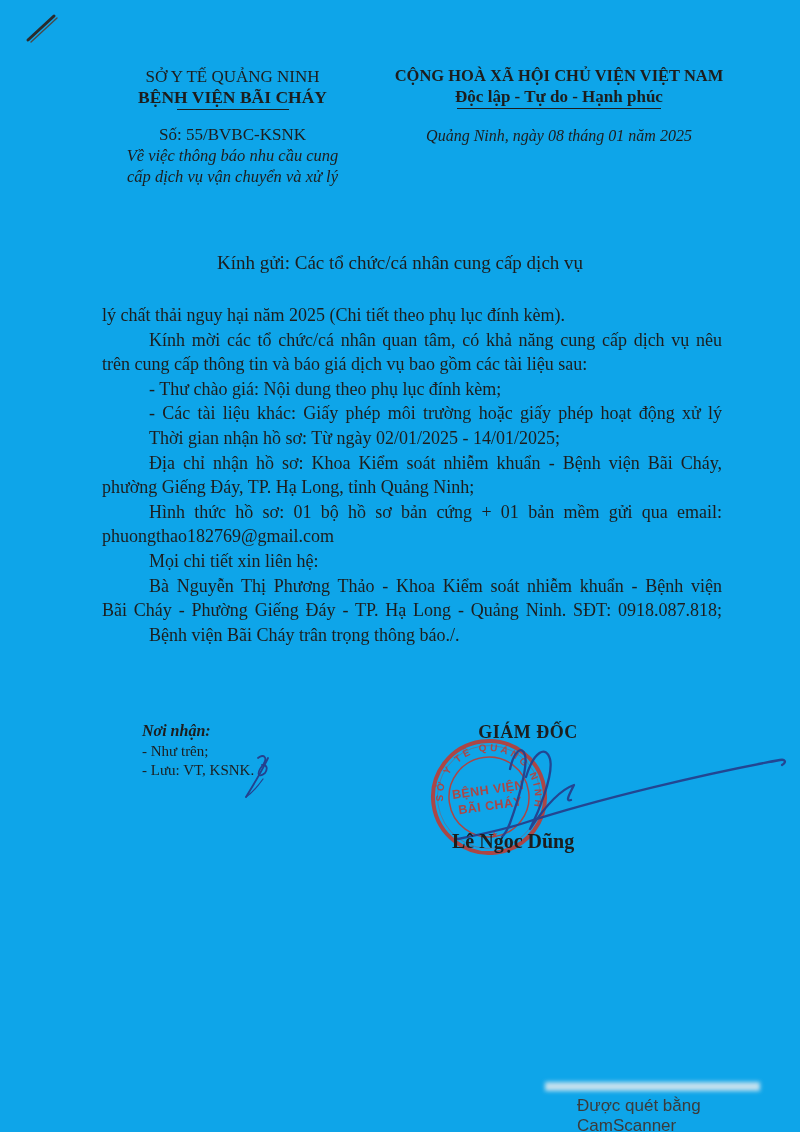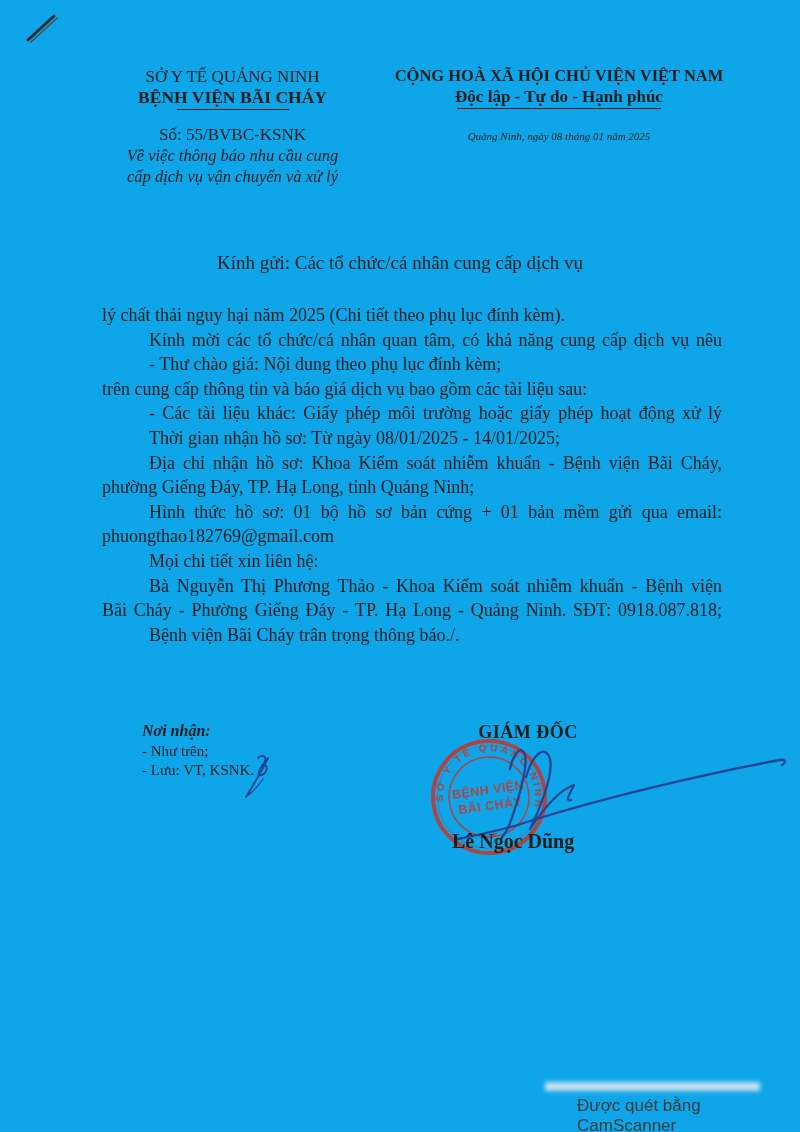--- a/index.html
+++ b/index.html
@@ -21,21 +21,21 @@
   .hdr-right{left:375px;top:66px;width:368px;}
   .dept{font-size:17px;line-height:21px;white-space:nowrap;}
   .hosp{font-size:17.5px;line-height:21px;font-weight:bold;white-space:nowrap;}
   .rule{height:0;border-top:1.6px solid #1d1d1d;margin-top:1px;}
   .rule-left{width:112px;}
   .rule-right{width:204px;}
   .docnum{font-size:17px;line-height:20px;margin-top:15px;white-space:nowrap;}
   .subject{font-size:16.5px;line-height:19.5px;font-style:italic;white-space:nowrap;margin-top:1px;}
   .nat{font-size:16.5px;line-height:20px;font-weight:bold;white-space:nowrap;}
   .motto{font-size:17px;line-height:21px;font-weight:bold;white-space:nowrap;}
-  .pdate{font-size:11px;line-height:20px;font-style:italic;margin-top:17px;white-space:nowrap;}
+  .pdate{font-size:16px;line-height:20px;font-style:italic;margin-top:17px;white-space:nowrap;}
 
   
   .salut{left:0;top:251px;width:800px;text-align:center;font-size:19px;line-height:24px;}
   .bodytext{left:102px;top:303px;width:620px;}
   .bl{font-size:18px;line-height:24.6px;min-height:24.6px;text-align:left;}
   .ind{text-indent:47px;}
   .jf{text-align:justify;text-align-last:justify;}
 
   
   .recip-label{left:142px;top:721px;font-size:16px;line-height:20px;font-weight:bold;font-style:italic;}
@@ -71,24 +71,24 @@
     <div class="motto">Độc lập - Tự do - Hạnh phúc</div>
     <div class="rule rule-right"></div>
     <div class="pdate">Quảng Ninh, ngày 08 tháng 01 năm 2025</div>
   </div>
 
   <div class="abs salut">Kính gửi: Các tổ chức/cá nhân cung cấp dịch vụ</div>
 
   <div class="abs bodytext">
     <div class="bl">lý chất thải nguy hại năm 2025 (Chi tiết theo phụ lục đính kèm).</div>
     <div class="bl ind jf">Kính mời các tổ chức/cá nhân quan tâm, có khả năng cung cấp dịch vụ nêu</div>
+    <div class="bl">trên cung cấp thông tin và báo giá dịch vụ bao gồm các tài liệu sau:</div>
     <div class="bl ind">- Thư chào giá: Nội dung theo phụ lục đính kèm;</div>
-    <div class="bl">trên cung cấp thông tin và báo giá dịch vụ bao gồm các tài liệu sau:</div>
     <div class="bl ind jf">- Các tài liệu khác: Giấy phép môi trường hoặc giấy phép hoạt động xử lý</div>
-    <div class="bl ind">Thời gian nhận hồ sơ: Từ ngày 08/01/2025 - 14/01/2025;</div>
+    <div class="bl ind">Thời gian nhận hồ sơ: Từ ngày 02/01/2025 - 14/01/2025;</div>
     <div class="bl ind jf">Địa chỉ nhận hồ sơ: Khoa Kiểm soát nhiễm khuẩn - Bệnh viện Bãi Cháy,</div>
     <div class="bl">phường Giếng Đáy, TP. Hạ Long, tỉnh Quảng Ninh;</div>
     <div class="bl ind jf">Hình thức hồ sơ: 01 bộ hồ sơ bản cứng + 01 bản mềm gửi qua email:</div>
     <div class="bl">phuongthao182769@gmail.com</div>
     <div class="bl ind">Mọi chi tiết xin liên hệ:</div>
     <div class="bl ind jf">Bà Nguyễn Thị Phương Thảo - Khoa Kiểm soát nhiễm khuẩn - Bệnh viện</div>
     <div class="bl jf">Bãi Cháy - Phường Giếng Đáy - TP. Hạ Long - Quảng Ninh. SĐT: 0918.087.818;</div>
     <div class="bl ind">Bệnh viện Bãi Cháy trân trọng thông báo./.</div>
   </div>
 

